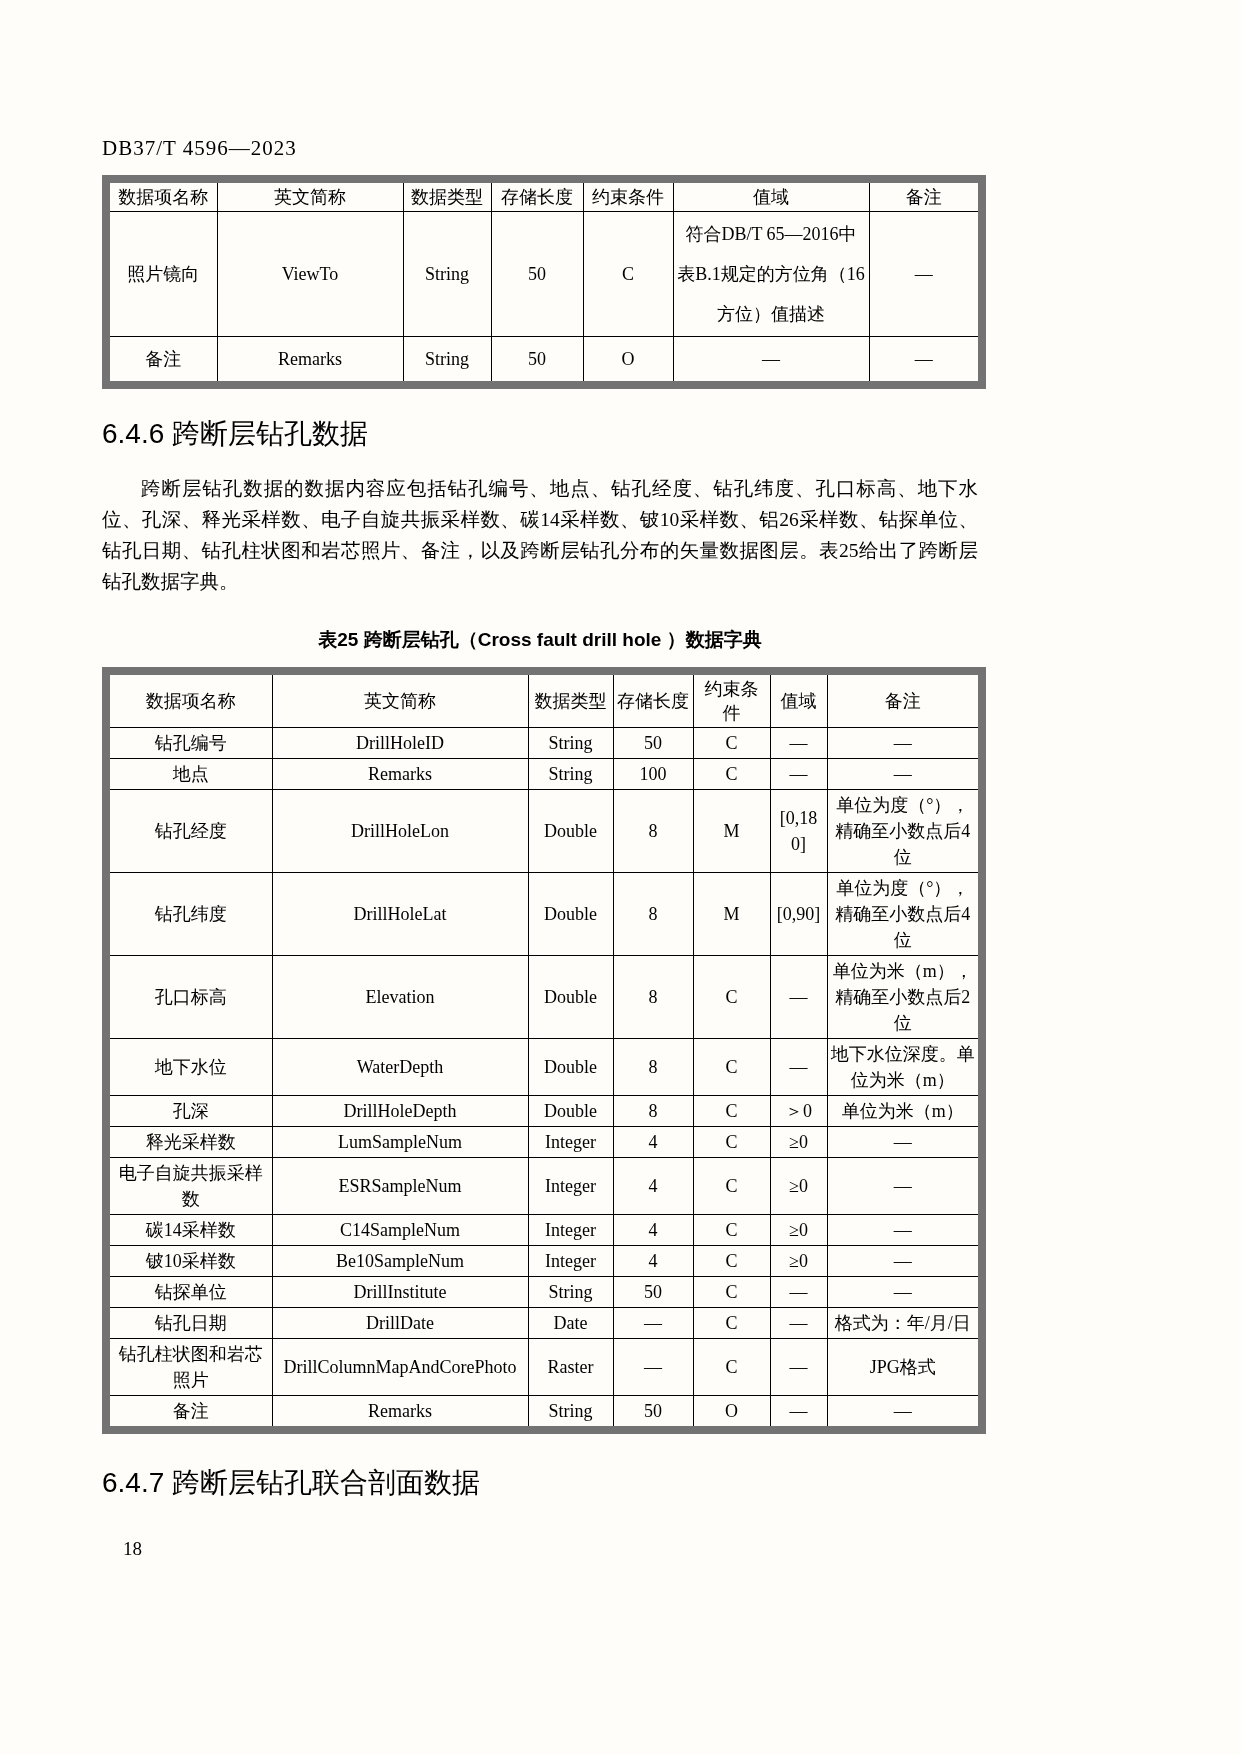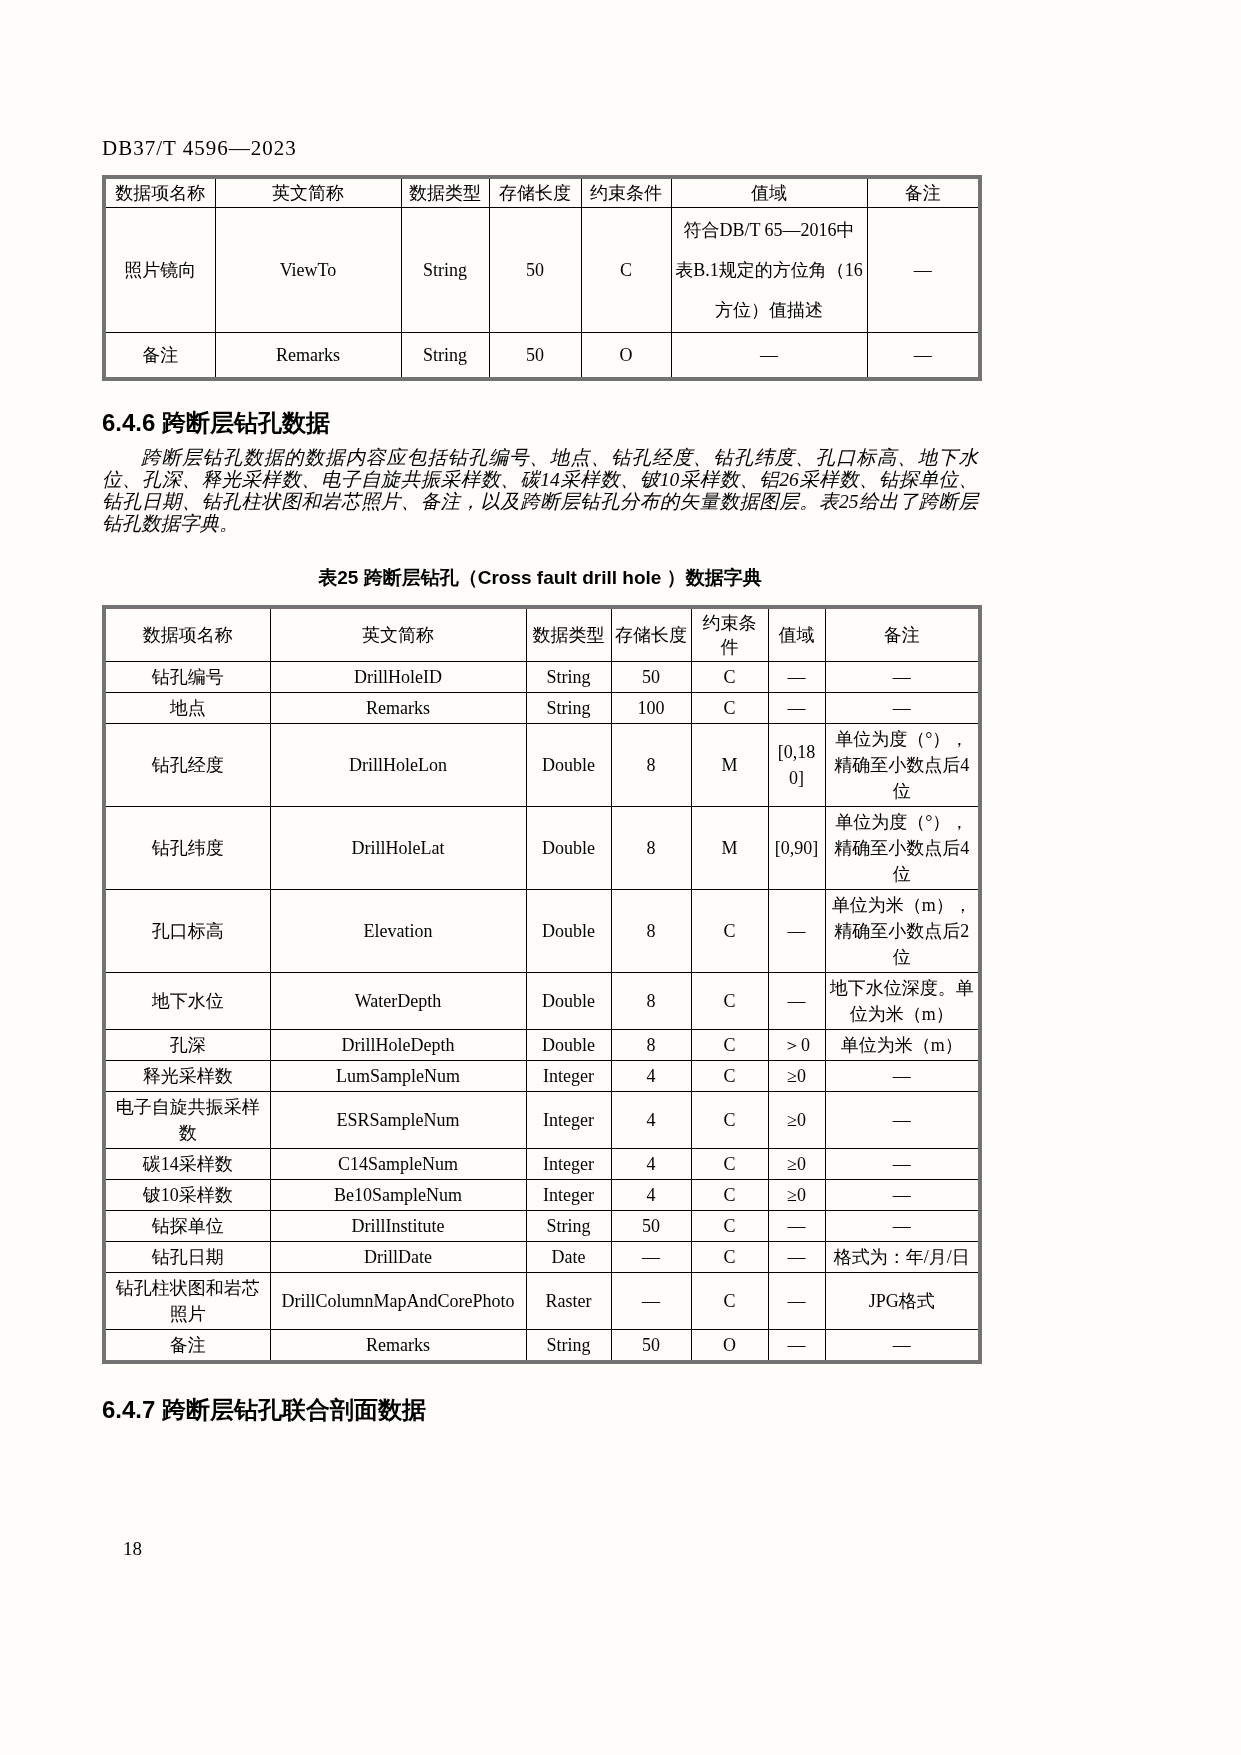--- a/index.html
+++ b/index.html
@@ -29,48 +29,47 @@
     font-weight:bold;
     font-size:19px;
     font-family:"Liberation Sans", sans-serif;
   }
   .table-title.second { margin-top:30px;text-align:center; }
   table {
     margin-top:14px;
     width:876px;
     table-layout:fixed;
     border-collapse:collapse;
-    border:4px solid #737373;
+    border:8px solid #737373;
     font-size:18px;
   }
   th, td {
     border:1px solid #000;
     text-align:center;
     vertical-align:middle;
     padding:2px 3px;
     font-weight:normal;
     word-break:break-all;
   }
   table.t24 th { height:30px; line-height:24px; }
   table.t24 td { height:34px; line-height:40px; }
   table.t25 th { height:30px; line-height:24px; }
   table.t25 td { height:30px; line-height:26px; }
   .section-heading {
     margin-top:26px;
-    font-weight:bold;
-    font-size:24px;
+    font-weight:normal;
+    font-size:28px;
     font-family:"Liberation Sans", sans-serif;
   }
   .body-paragraph {
-    margin-top:8px;
+    margin-top:20px;
     font-size:19.5px;
-    line-height:22px;
+    line-height:31px;
     text-indent:2em;
     text-align:justify;
-    font-style:italic;
   }
   .section-heading.last { margin-top:30px; }
   .page-number {
     position:absolute;
     left:123px; top:1538px;
     font-size:19px;
   }
 </style>
 </head>
 <body>

